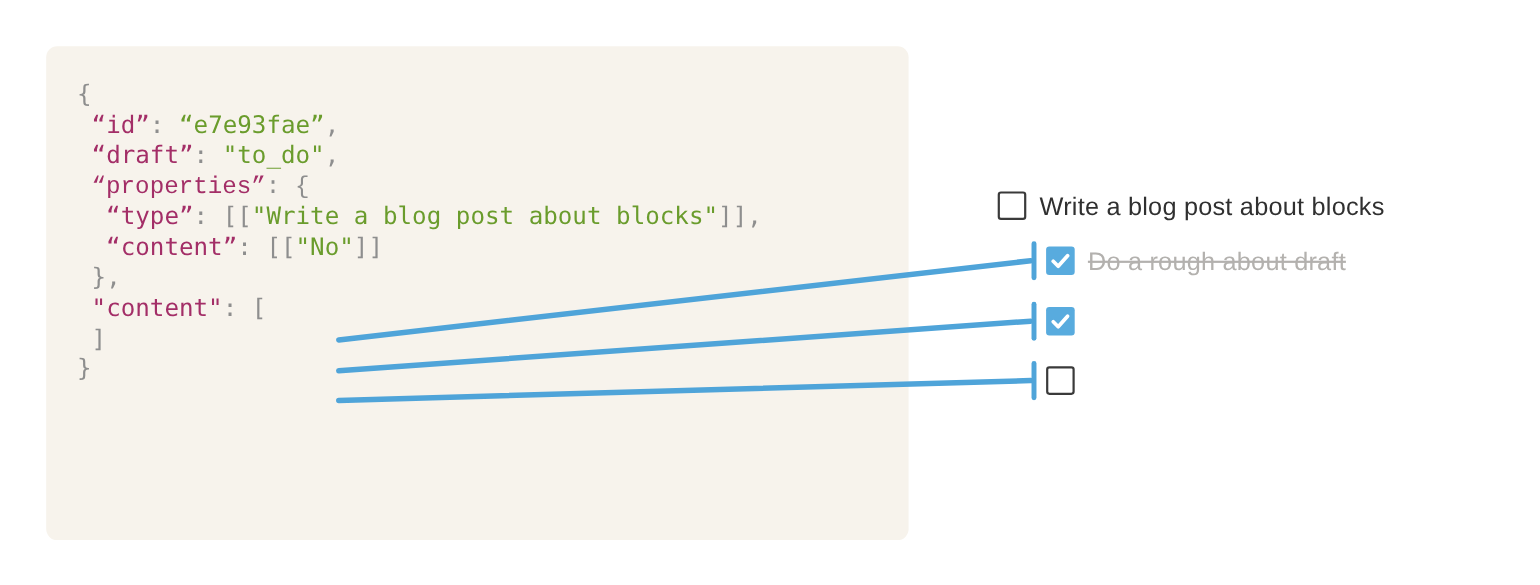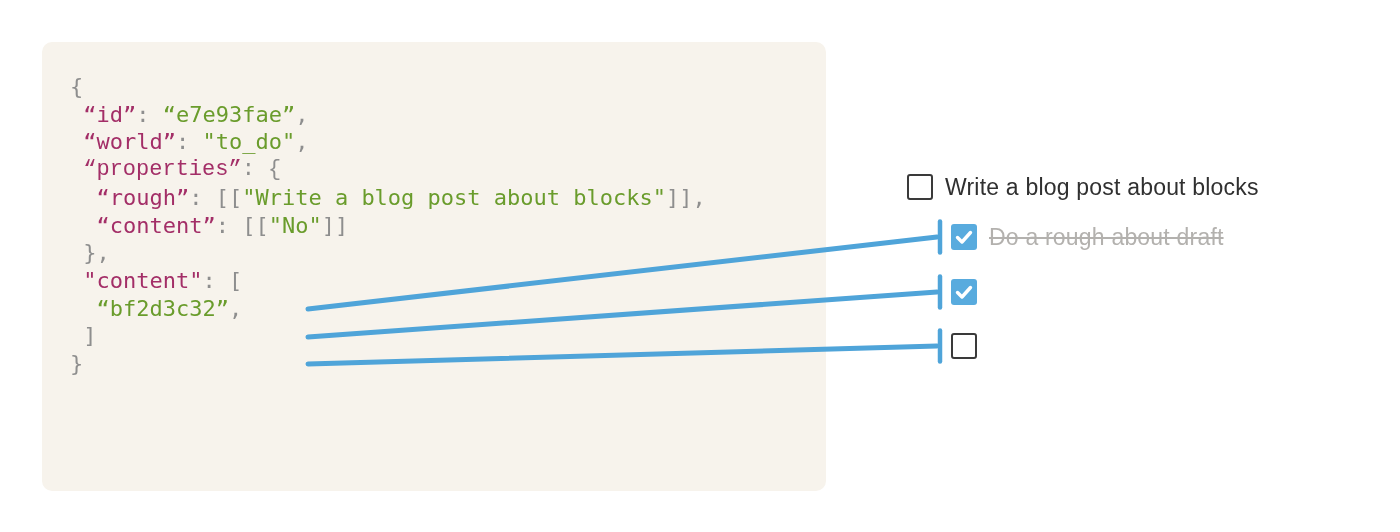--- a/index.html
+++ b/index.html
@@ -60,27 +60,26 @@
 </style>
 </head>
 <body>
 
 <div class="stage">
 
   <div class="code-block">
     <div class="code">
         <div class="code-line" style="padding-left: 0px;"><span class="seg-punct">{</span></div>
         <div class="code-line" style="padding-left: 13.24px;"><span class="seg-key">“id”</span><span class="seg-punct">: </span><span class="seg-str">“e7e93fae”</span><span class="seg-punct">,</span></div>
-        <div class="code-line" style="padding-left: 13.24px;"><span class="seg-key">“world”</span><span class="seg-punct">: </span><span class="seg-str">"to_do"</span><span class="seg-punct">,</span></div>
+        <div class="code-line" style="padding-left: 13.24px;"><span class="seg-key">“draft”</span><span class="seg-punct">: </span><span class="seg-str">"to_do"</span><span class="seg-punct">,</span></div>
         <div class="code-line" style="padding-left: 13.24px; font-family: Liberation Mono, monospace;"><span class="seg-key">“properties”</span><span class="seg-punct">: {</span></div>
-        <div class="code-line" style="padding-left: 26.48px;"><span class="seg-key">“rough”</span><span class="seg-punct">: [[</span><span class="seg-str">"Write a blog post about blocks"</span><span class="seg-punct">]],</span></div>
+        <div class="code-line" style="padding-left: 26.48px;"><span class="seg-key">“type”</span><span class="seg-punct">: [[</span><span class="seg-str">"Write a blog post about blocks"</span><span class="seg-punct">]],</span></div>
         <div class="code-line" style="padding-left: 26.48px;"><span class="seg-key">“content”</span><span class="seg-punct">: [[</span><span class="seg-str">"No"</span><span class="seg-punct">]]</span></div>
         <div class="code-line" style="padding-left: 13.24px;"><span class="seg-punct">},</span></div>
         <div class="code-line" style="padding-left: 13.24px;"><span class="seg-key">"content"</span><span class="seg-punct">: [</span></div>
-        <div class="code-line" style="padding-left: 26.48px;"><span class="seg-str">“bf2d3c32”</span><span class="seg-punct">,</span></div>
         <div class="code-line" style="padding-left: 13.24px;"><span class="seg-punct">]</span></div>
         <div class="code-line" style="padding-left: 0px;"><span class="seg-punct">}</span></div>
       </div>
   </div>
 
   <svg class="connectors" width="1400" height="532" viewBox="0 0 1400 532">
       <line x1="308" y1="309" x2="937" y2="237" class="connector-line"></line>
       <line x1="940" y1="221.5" x2="940" y2="252.5" class="connector-bar"></line>
       <line x1="308" y1="337" x2="937" y2="292" class="connector-line"></line>
       <line x1="940" y1="276.5" x2="940" y2="307.5" class="connector-bar"></line>

